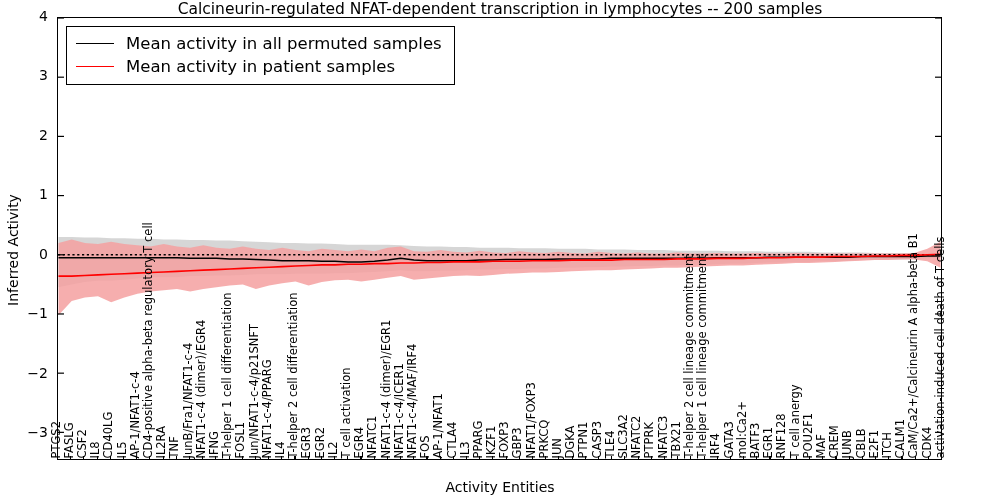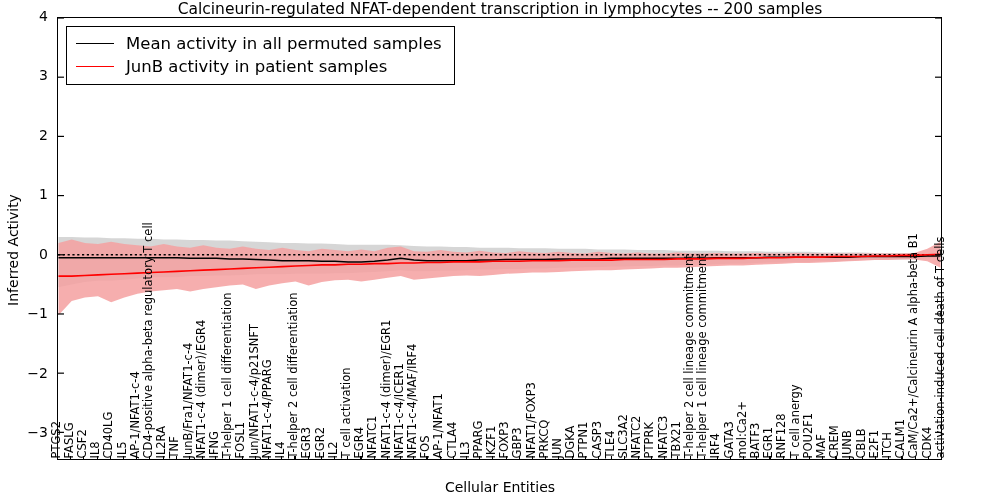--- a/index.html
+++ b/index.html
@@ -250,26 +250,26 @@
       <div class="xtick-label" style="left: 835.924px; top: 446.5px;">ITCH</div>
       <div class="xtick-mark" style="left: 844.418px;"></div>
       <div class="xtick-label" style="left: 849.118px; top: 446.5px;">CALM1</div>
       <div class="xtick-mark" style="left: 857.612px;"></div>
       <div class="xtick-label" style="left: 862.312px; top: 446.5px;">CaM/Ca2+/Calcineurin A alpha-beta B1</div>
       <div class="xtick-mark" style="left: 870.806px;"></div>
       <div class="xtick-label" style="left: 875.506px; top: 446.5px;">CDK4</div>
       <div class="xtick-mark" style="left: 884px;"></div>
       <div class="xtick-label" style="left: 888.7px; top: 446.5px;">activation-induced cell death of T cells</div>
     </div>
-  <div id="xlabel">Cellular Entities</div>
+  <div id="xlabel">Activity Entities</div>
 
   <div id="legend">
     <div class="legend-row">
       <span class="legend-swatch" style="border-top-color: rgb(0, 0, 0);"></span>
       <span class="legend-text">Mean activity in all permuted samples</span>
     </div>
     <div class="legend-row">
       <span class="legend-swatch" style="border-top-color: rgb(255, 0, 0);"></span>
-      <span class="legend-text">JunB activity in patient samples</span>
+      <span class="legend-text">Mean activity in patient samples</span>
     </div>
   </div>
 
 </div>
 
 </body></html>

